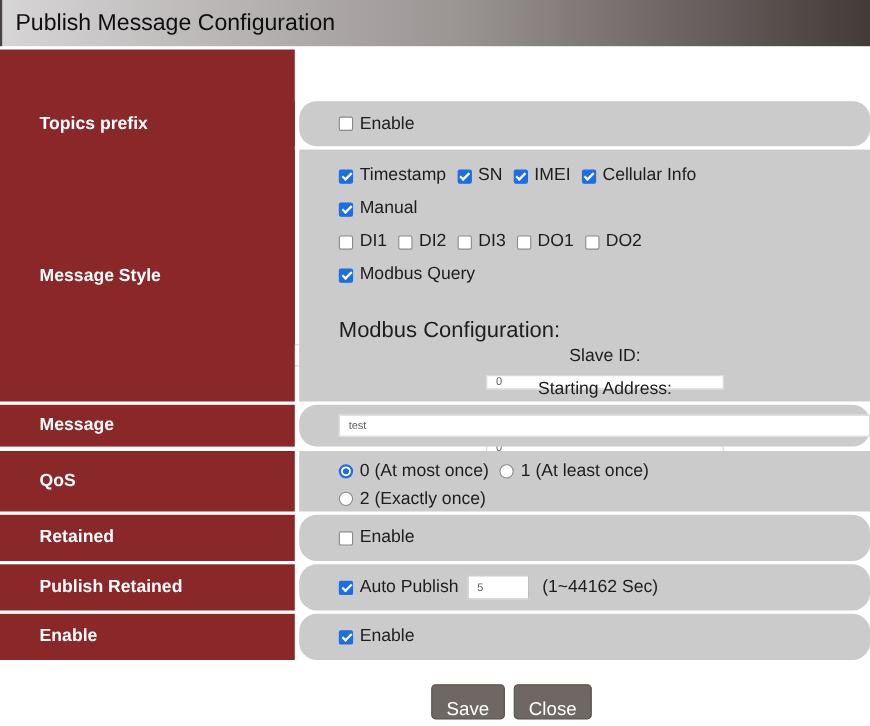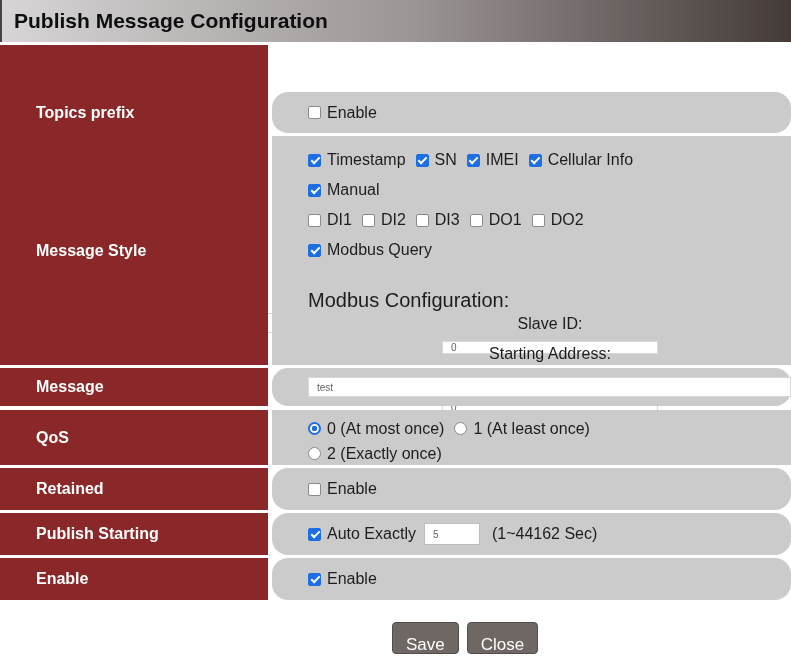--- a/index.html
+++ b/index.html
@@ -20,21 +20,21 @@
     color:#1d1d1d;
   }
   .page{width:791px;}
   
   .hdr{
     height:42px;margin-bottom:3px;
     background:linear-gradient(to right,var(--header-start) 0%,var(--header-mid) 52%,var(--header-end) 100%);
     border-left:2px solid #4a4241;
     display:flex;align-items:center;
   }
-  .hdr .title{font-size:21px;font-weight:700;color:#0e0e0e;padding-left:12px;}
+  .hdr .title{font-size:21px;font-weight:400;color:#0e0e0e;padding-left:12px;}
   
   .row{display:flex;margin-bottom:3px;}
   .row>.lbl{
     width:268px;flex:0 0 268px;margin-right:4px;
     background:var(--label-bg);color:#fff;font-weight:700;font-size:16px;
     display:flex;align-items:center;padding-left:36px;
   }
   .row>.content{flex:1;background:var(--row-bg);}
   .r-topic{height:44px;flex-direction:column;}
   .r-prefix{height:41px;}
@@ -220,25 +220,25 @@
     <div class="lbl">Retained</div>
     <div class="content center">
       <label class="opt">
         <span class="cb"></span>
         <span class="optlab">Enable</span>
       </label>
     </div>
   </div>
 
   <div class="row r-publish">
-    <div class="lbl">Publish Starting</div>
+    <div class="lbl">Publish Retained</div>
     <div class="content center" style="gap:8px;">
       <label class="opt">
         <span class="cb on"></span>
-        <span class="optlab">Auto Exactly</span>
+        <span class="optlab">Auto Publish</span>
       </label>
       <input class="txt pubnum" type="text" value="5" style="">
       <span class="hint">(1~44162 Sec)</span>
     </div>
   </div>
 
   <div class="row r-enable">
     <div class="lbl">Enable</div>
     <div class="content center">
       <label class="opt">

